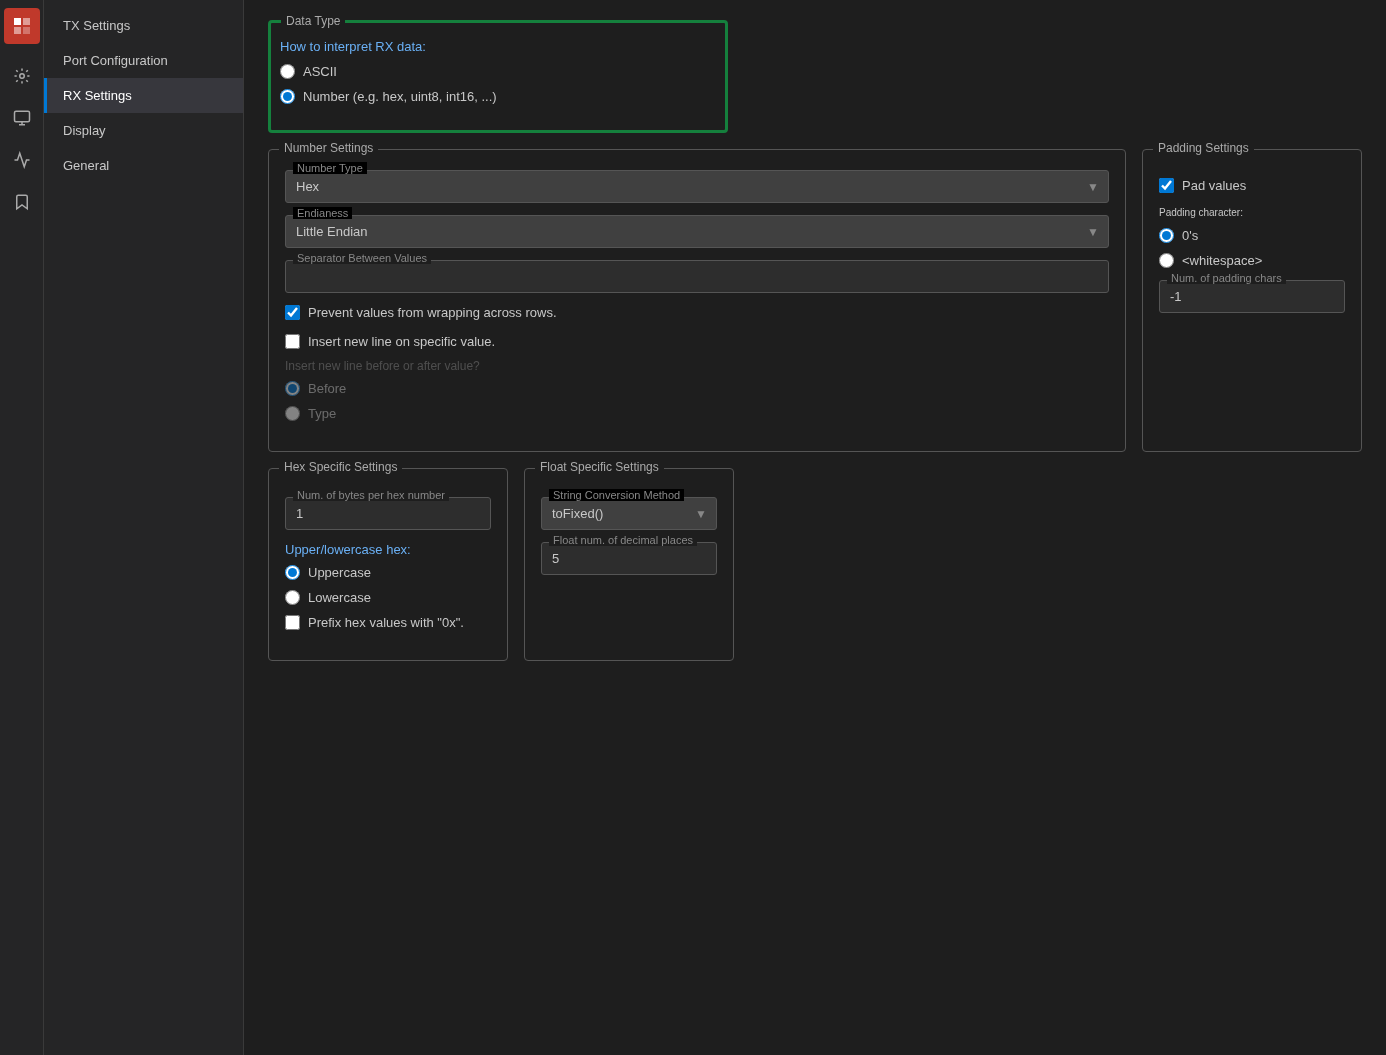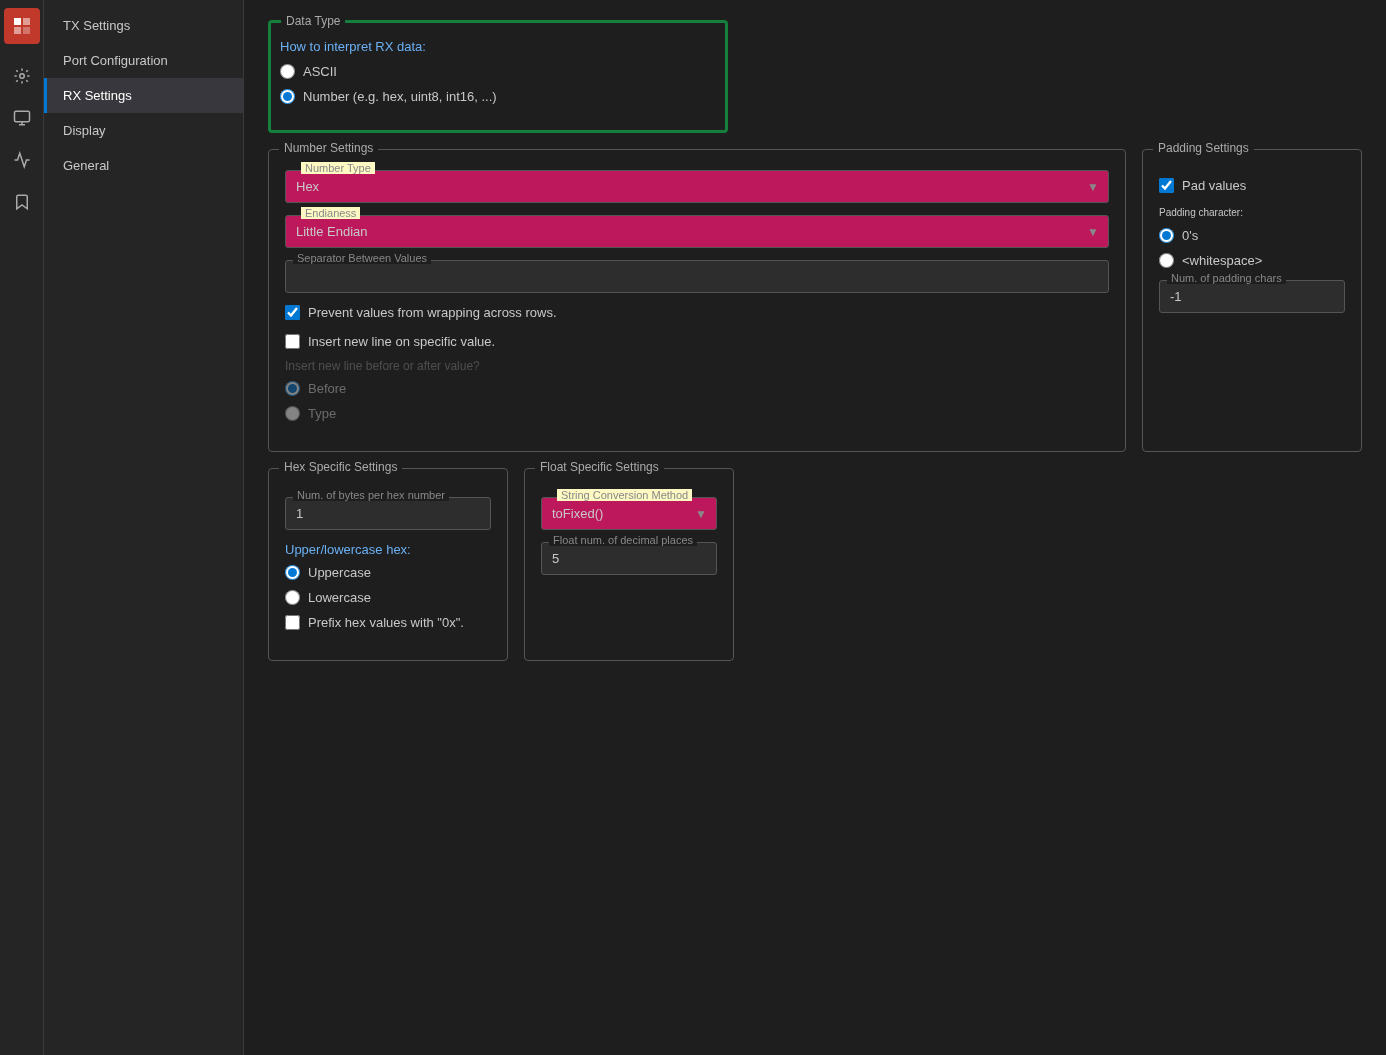--- a/index.html
+++ b/index.html
@@ -108,37 +108,36 @@
       background: #2d2d2d;
       border: 1px solid #555;
       border-radius: 3px;
       color: #c8c8c8;
       padding: 8px 10px;
       font-size: 13px;
       outline: none;
     }
     .field-select {
       width: 100%;
-      background: #be185d;
+      background: #404040;
       border: 1px solid #555;
       border-radius: 3px;
       color: #c8c8c8;
       padding: 8px 28px 8px 10px;
       font-size: 13px;
       outline: none;
       appearance: none;
       cursor: pointer;
     }
     .select-wrapper {
       position: relative;
       margin-bottom: 12px;
     }
     .select-wrapper .field-label {
-      background: #fef9c3;
-      margin-left: 8px;
+      background: #000000;
     }
     .select-arrow {
       position: absolute;
       right: 10px;
       top: 50%;
       transform: translateY(-50%);
       color: #888;
       pointer-events: none;
       font-size: 12px;
     }

